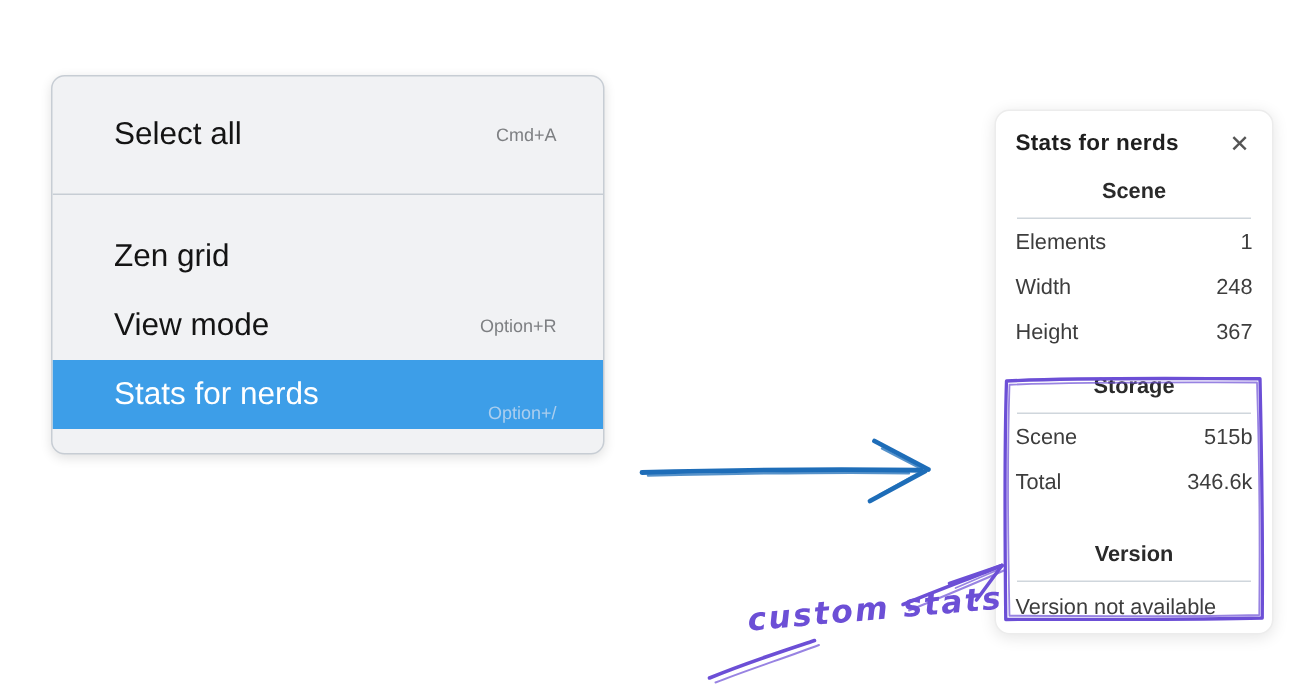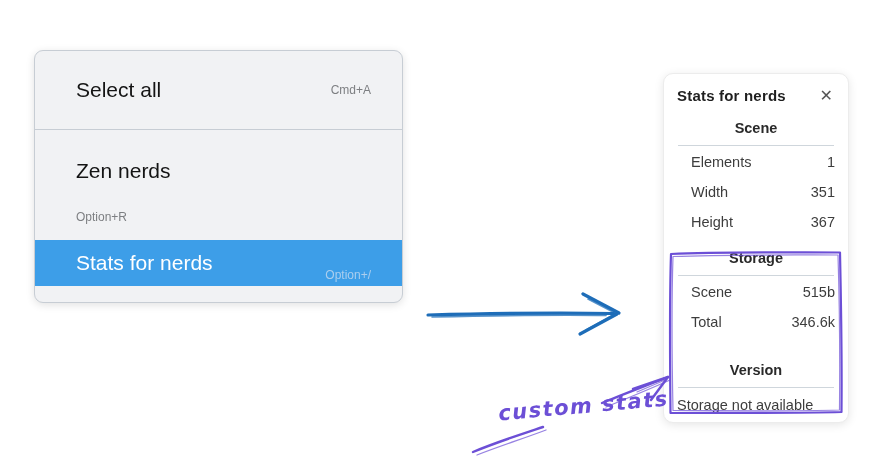--- a/index.html
+++ b/index.html
@@ -101,21 +101,20 @@
     border-top: 1px solid var(--panel-divider);
     margin: 0 1px;
   }
   .stat-row {
     display: flex;
     justify-content: space-between;
     align-items: center;
     font-size: 14.5px;
     height: 29px;
     margin-top: 1px;
-    margin-left: 14px;
   }
   .stat-row:first-of-type { margin-top: 5px; }
   .version-note {
     font-size: 14.5px;
     margin-top: 9px;
     color: var(--panel-text);
     white-space: nowrap;
   }
   .sec-storage .section-header { margin-top: 14px; }
   .sec-version .section-header { margin-top: 26px; }
@@ -151,23 +150,24 @@
   <div class="context-menu">
     <div class="menu-section-top">
       <div class="menu-item">
         <span class="label">Select all</span>
         <span class="shortcut">Cmd+A</span>
       </div>
     </div>
     <div class="menu-separator"></div>
     <div class="menu-section-main">
       <div class="menu-item">
-        <span class="label">Zen nerds</span>
+        <span class="label">Zen grid</span>
       </div>
       <div class="menu-item">
+        <span class="label">View mode</span>
         <span class="shortcut">Option+R</span>
       </div>
       <div class="menu-item highlighted">
         <span class="label">Stats for nerds</span>
         <span class="shortcut">Option+/</span>
       </div>
     </div>
   </div>
 
   <div class="stats-panel">
@@ -178,21 +178,21 @@
 
     <div class="sec-scene">
       <div class="section-header">Scene</div>
       <hr class="section-divider">
       <div class="stat-row">
         <span>Elements</span>
         <span>1</span>
       </div>
       <div class="stat-row">
         <span>Width</span>
-        <span>351</span>
+        <span>248</span>
       </div>
       <div class="stat-row">
         <span>Height</span>
         <span>367</span>
       </div>
     </div>
 
     <div class="sec-storage">
       <div class="section-header">Storage</div>
       <hr class="section-divider">
@@ -202,21 +202,21 @@
       </div>
       <div class="stat-row">
         <span>Total</span>
         <span>346.6k</span>
       </div>
     </div>
 
     <div class="sec-version">
       <div class="section-header">Version</div>
       <hr class="section-divider">
-      <div class="version-note">Storage not available</div>
+      <div class="version-note">Version not available</div>
     </div>
   </div>
 
   <svg class="overlay" viewBox="0 0 873 461">
 
     <g>
       <path class="blue-stroke" stroke-width="3.2" d="M 428 315 C 485 313.5, 555 312.5, 614 313.5"></path>
       <path class="blue-stroke" stroke-width="1.6" opacity="0.75" d="M 432 317 C 500 315.5, 560 314.5, 606 315.5"></path>
       <path class="blue-stroke" stroke-width="3.2" d="M 583 294 L 619 313"></path>
       <path class="blue-stroke" stroke-width="3.2" d="M 580 334 L 617 314"></path>

